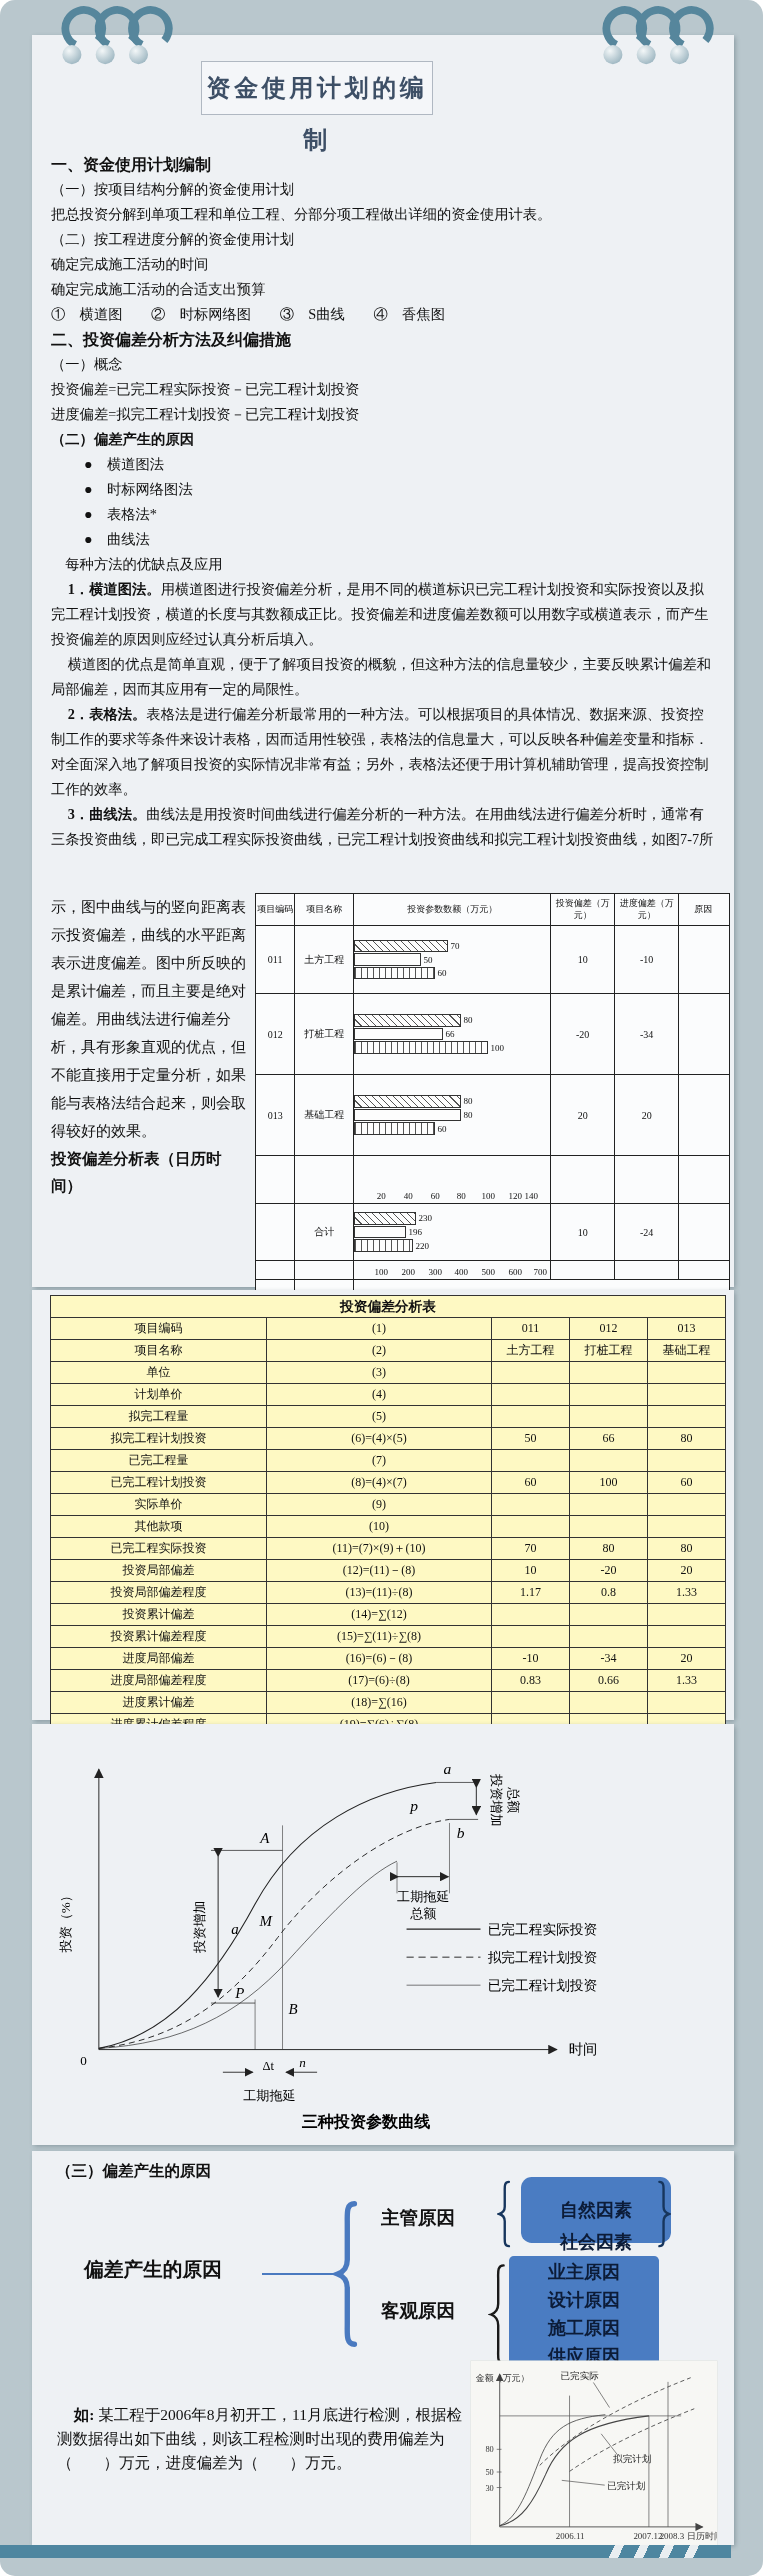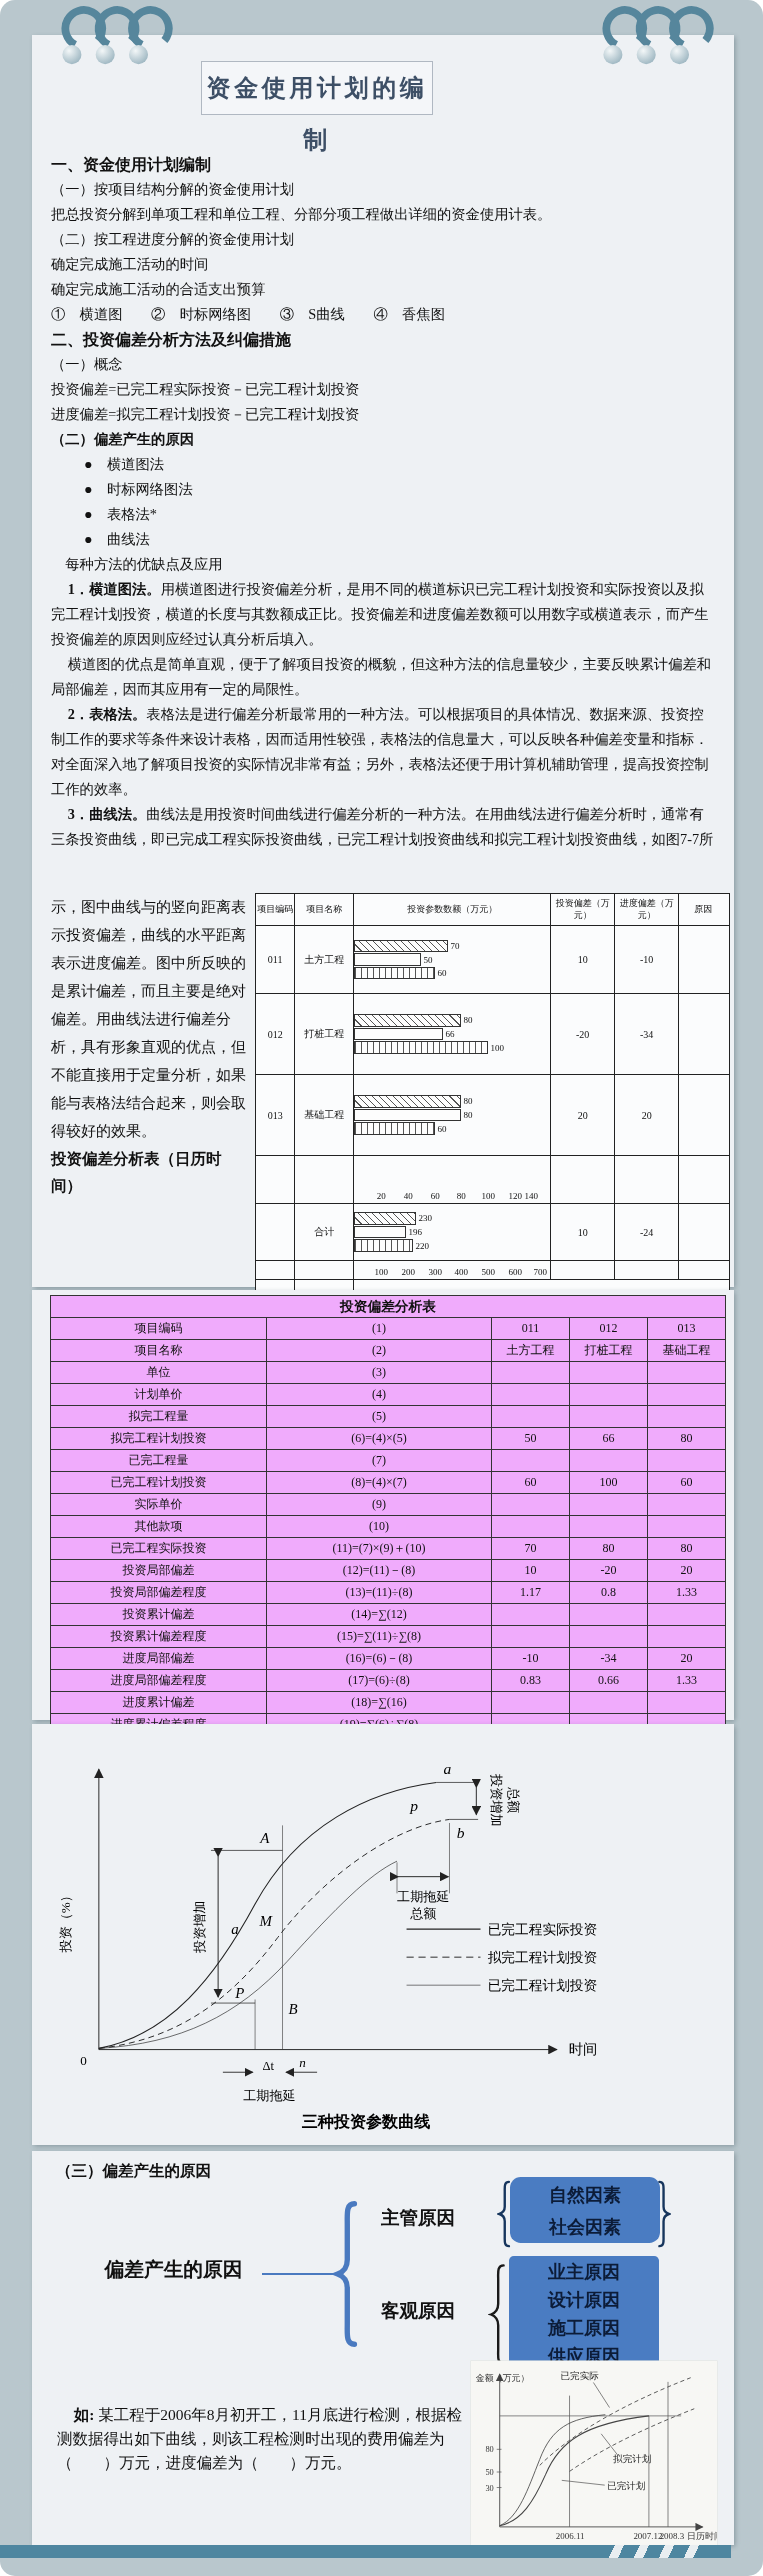--- a/index.html
+++ b/index.html
@@ -40,31 +40,31 @@
   .bar.hatch  { background:repeating-linear-gradient(45deg,#fdfdfd 0 4.2px,#555 4.2px 5px); }
   .bar.vlines { background:repeating-linear-gradient(90deg,#555 0 0.9px,#fdfdfd 0.9px 6px); }
   .bar.plain  { background:#fdfdfd; }
   .bv { font-size:9px; margin-left:2.4px; }
   .scalecell { position:relative; }
   .scalecell span { position:absolute; bottom:1.8px; font-size:9px; width:18px; text-align:center; }
   .g-legend { display:flex; align-items:center; padding-left:27px; gap:35px; width:376px; }
   .lg-item { text-align:center; }
   .lg-item .bar { width:89px; height:16.7px; margin:0 auto 3.6px auto; }
   .lg-item .lbl { font-size:9.5px; }
-  .bigtable { position:absolute; left:18px; top:4.8px; border-collapse:collapse; background:#f0abfc; }
+  .bigtable { position:absolute; left:18px; top:4.8px; border-collapse:collapse; background:#fef9c3; }
   .bigtable td { border:0.6px solid #333; text-align:center; font-size:12px; height:21px; padding:0; }
   .bt-title td { font-size:13.7px; font-weight:bold; height:21.5px; }
   svg text { font-family:"Liberation Serif","DejaVu Serif",serif; }
   .r-head { position:absolute; left:24px; top:9.5px; font-size:15.5px; font-weight:bold; }
-  .r-root { position:absolute; left:52px; top:105px; width:179px; text-align:center; font-size:19.7px; font-weight:bold; }
+  .r-root { position:absolute; left:52px; top:105px; width:179px; text-align:left; font-size:19.7px; font-weight:bold; }
   .r-line { position:absolute; left:230px; top:122px; width:73px; height:1.8px; background:#4a7ac0; }
   .r-b1 { position:absolute; left:349px; top:54px;  font-size:18.5px; font-weight:bold; }
   .r-b2 { position:absolute; left:349px; top:147px; font-size:18.5px; font-weight:bold; }
   .r-box { position:absolute; background:#4a7cc2; color:#0c1c38; font-weight:bold; text-align:center; box-sizing:border-box; }
-  #rbox1 { left:478px; top:26px;  width:150px; height:66px; border-radius:10.7px; font-size:18px; line-height:32px; padding-top:2px; }
+  #rbox1 { left:489px; top:26px;  width:150px; height:66px; border-radius:10.7px; font-size:18px; line-height:32px; padding-top:17px; }
   #rbox2 { left:477px; top:105px; width:150px; height:117px; border-radius:4.8px;  font-size:18px; line-height:28px; padding-top:2.4px; }
   .ex-text { position:absolute; left:25px; top:236px; width:417px; font-size:15.5px; line-height:24.4px; text-indent:16.7px; }
   .minichart { position:absolute; left:439px; top:210px; width:246px; height:185px; background:#f7f7f4; box-shadow:0 0 0 0.6px #e3e5e2; }
   .footer-band { position:absolute; left:0; top:2545px; width:731px; height:12.5px; background:#4e86a0; }
   .footer-band .stripes { position:absolute; left:599px; top:0; width:107px; height:12.5px;
         background:repeating-linear-gradient(115deg,#4e86a0 0 14.3px,#e9eef1 14.3px 22.7px); }
   .abs { position:absolute; }
 </style>
 </head>
 <body>

